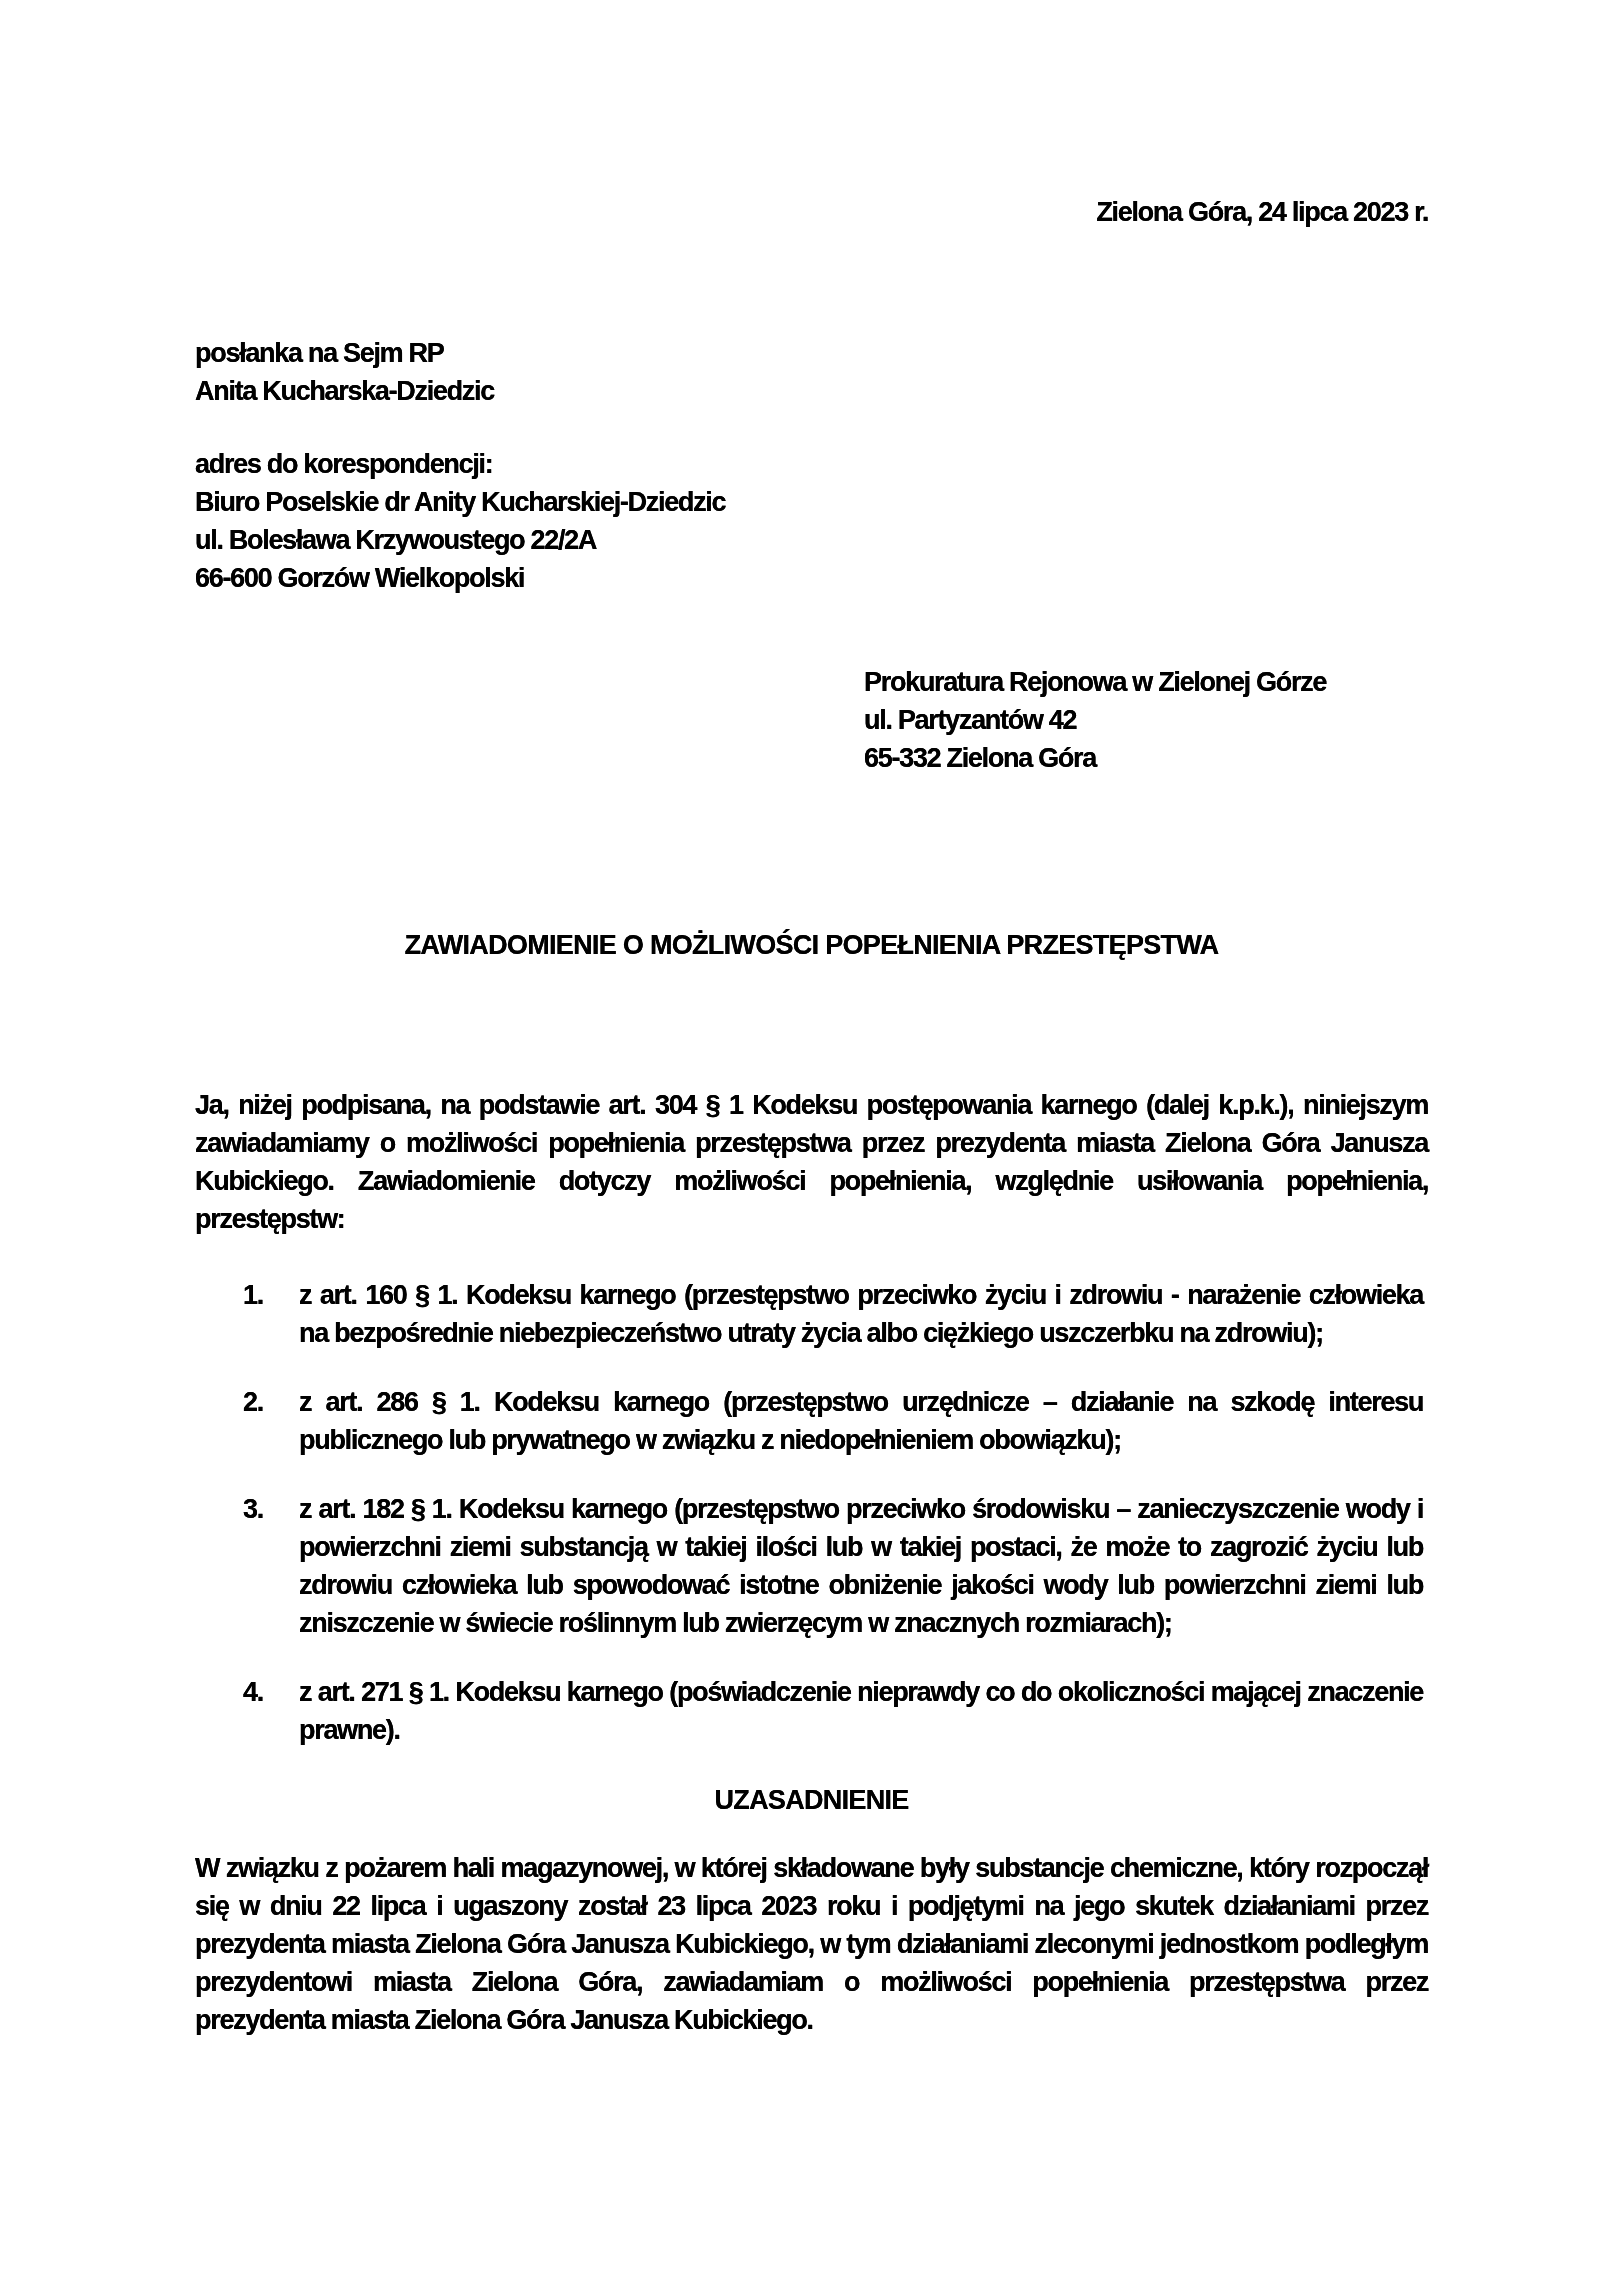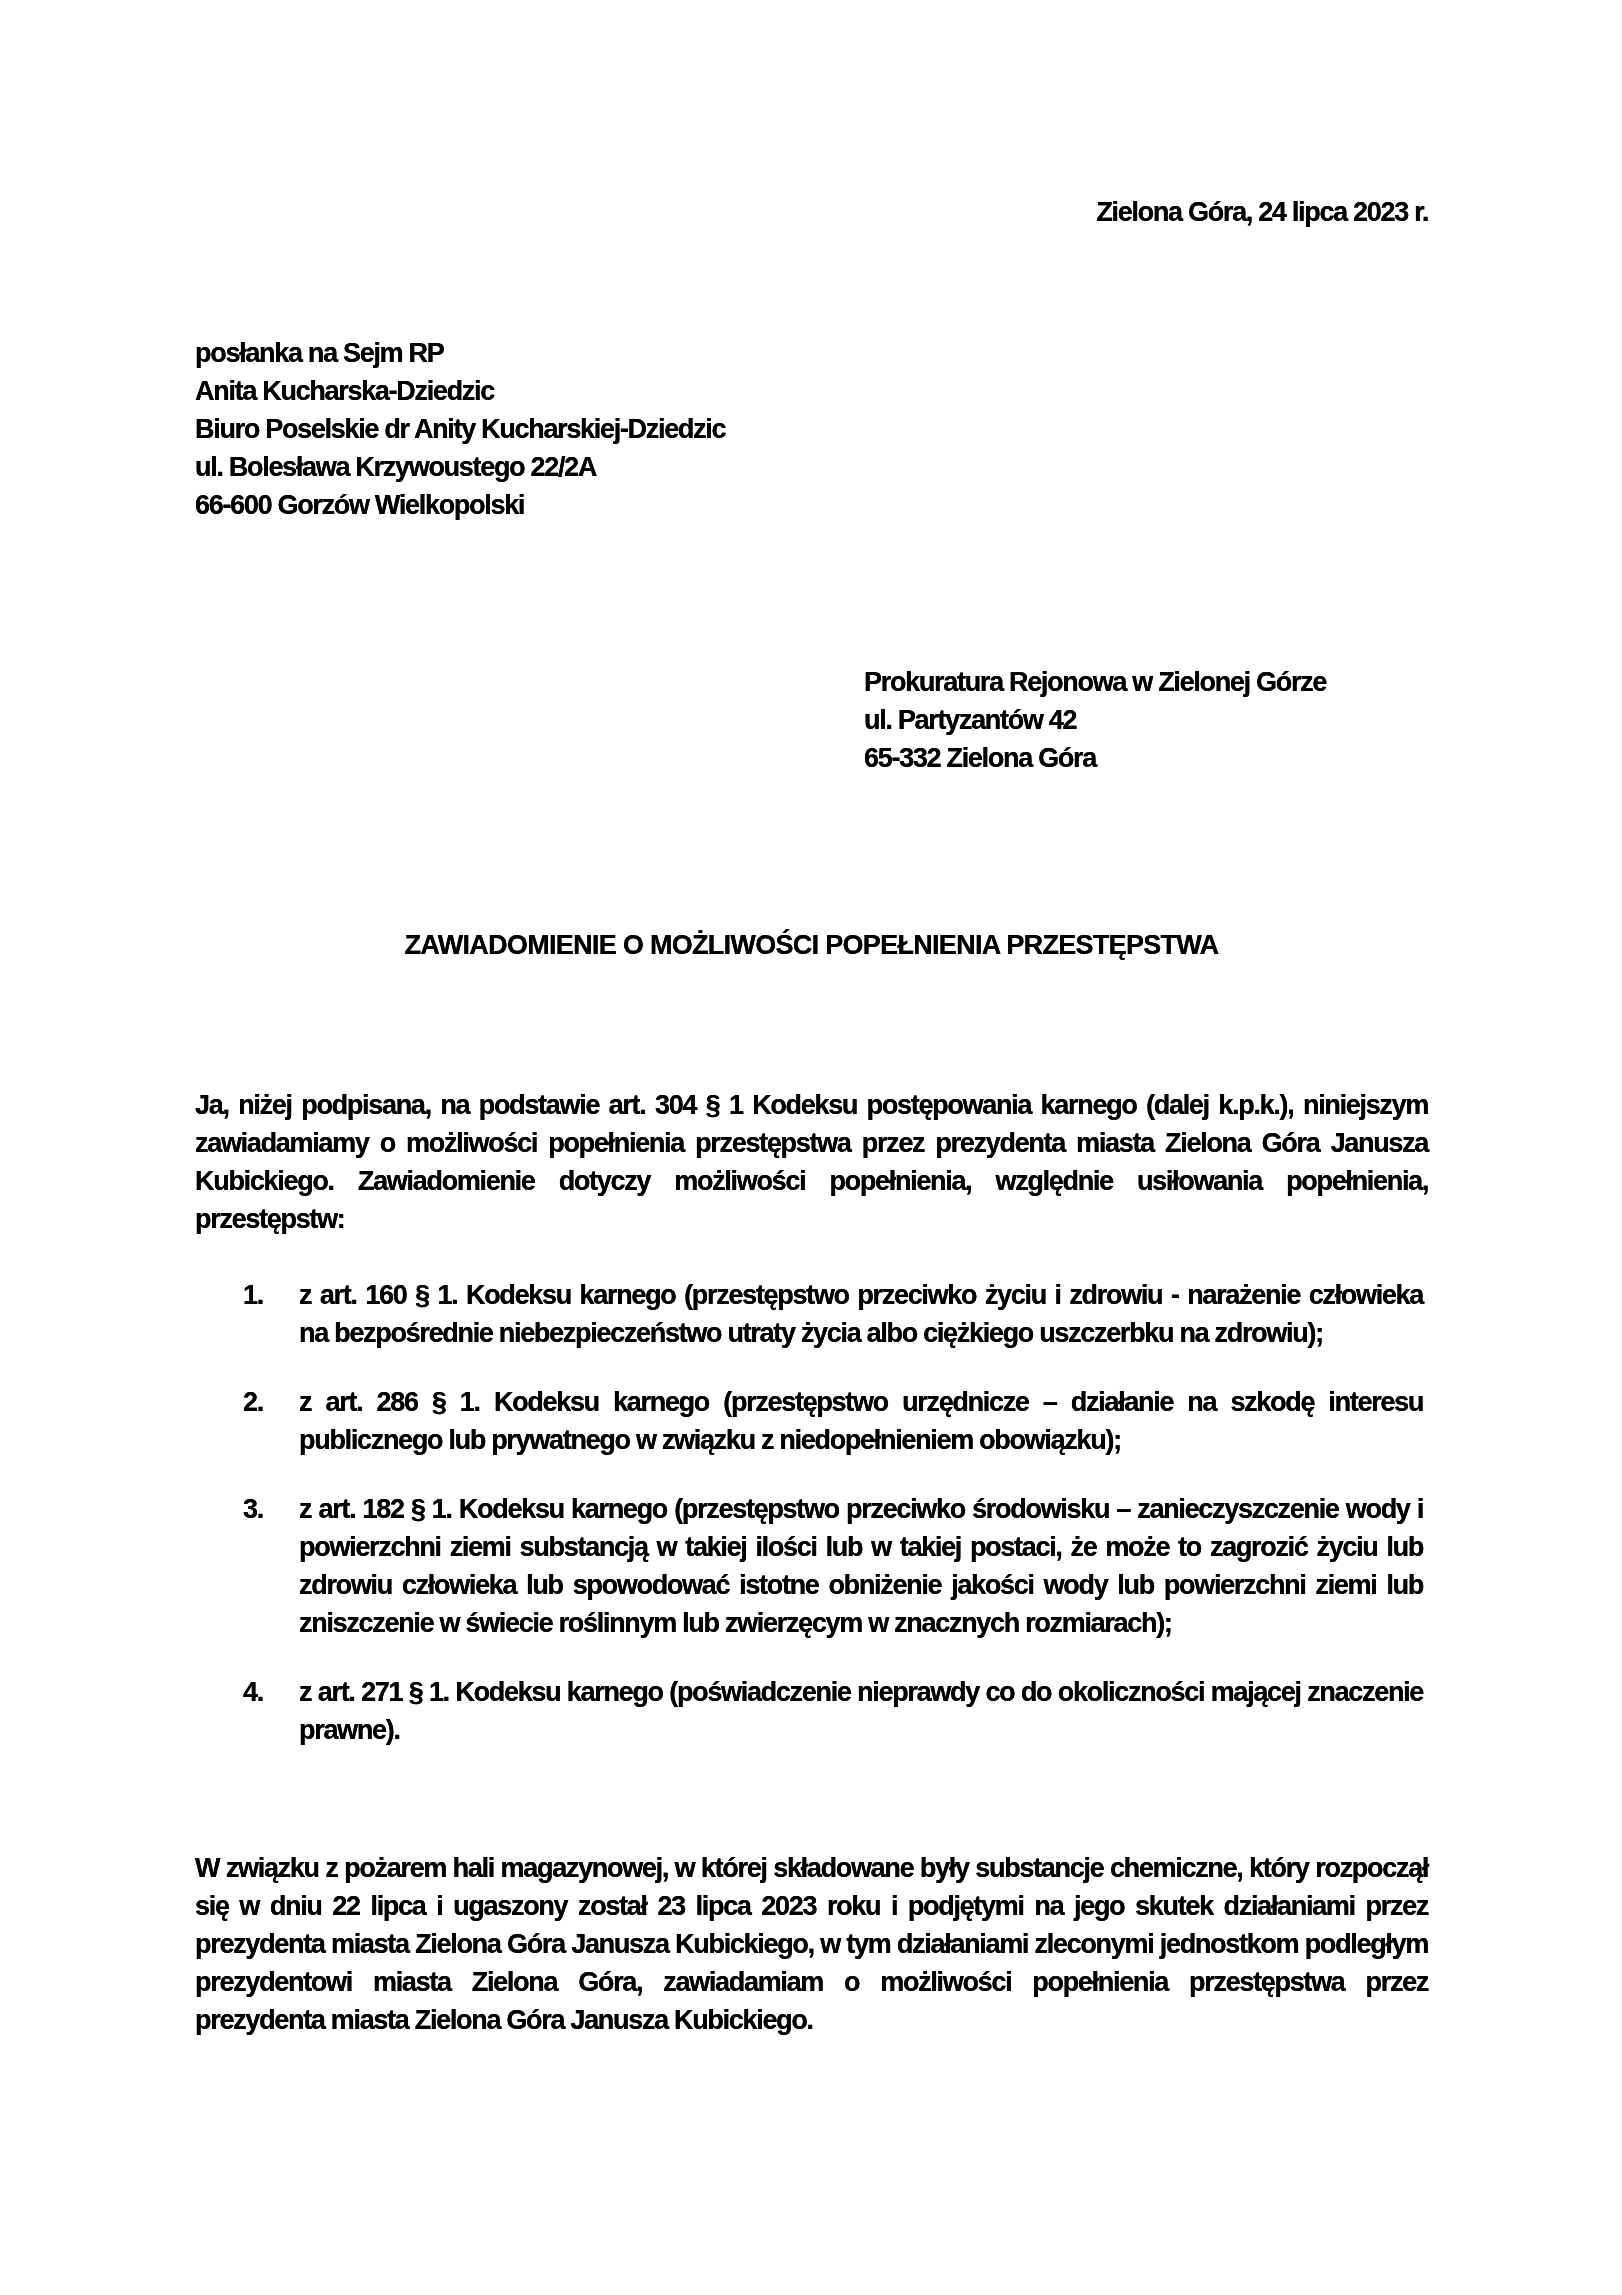--- a/index.html
+++ b/index.html
@@ -101,20 +101,21 @@
 </head>
 <body>
 
 <div class="page">
 
   <div class="block date-line">Zielona Góra, 24 lipca 2023 r.</div>
 
   <div class="block sender">
     <div class="line">posłanka na Sejm RP</div>
     <div class="line">Anita Kucharska-Dziedzic</div>
+    <div class="line address-label">adres do korespondencji:</div>
     <div class="line">Biuro Poselskie dr Anity Kucharskiej-Dziedzic</div>
     <div class="line">ul. Bolesława Krzywoustego 22/2A</div>
     <div class="line">66-600 Gorzów Wielkopolski</div>
   </div>
 
   <div class="block recipient">
     <div class="line">Prokuratura Rejonowa w Zielonej Górze</div>
     <div class="line">ul. Partyzantów 42</div>
     <div class="line">65-332 Zielona Góra</div>
   </div>
@@ -123,17 +124,18 @@
 
   <div class="block intro">Ja, niżej podpisana, na podstawie art. 304 § 1 Kodeksu postępowania karnego (dalej k.p.k.), niniejszym zawiadamiamy o możliwości popełnienia przestępstwa przez prezydenta miasta Zielona Góra Janusza Kubickiego. Zawiadomienie dotyczy możliwości popełnienia, względnie usiłowania popełnienia, przestępstw:</div>
 
   <ol class="block offenses">
     <li>z art. 160 § 1. Kodeksu karnego (przestępstwo przeciwko życiu i zdrowiu - narażenie człowieka na bezpośrednie niebezpieczeństwo utraty życia albo ciężkiego uszczerbku na zdrowiu);</li>
     <li>z art. 286 § 1. Kodeksu karnego (przestępstwo urzędnicze – działanie na szkodę interesu publicznego lub prywatnego w związku z niedopełnieniem obowiązku);</li>
     <li>z art. 182 § 1. Kodeksu karnego (przestępstwo przeciwko środowisku – zanieczyszczenie wody i powierzchni ziemi substancją w takiej ilości lub w takiej postaci, że może to zagrozić życiu lub zdrowiu człowieka lub spowodować istotne obniżenie jakości wody lub powierzchni ziemi lub zniszczenie w świecie roślinnym lub zwierzęcym w znacznych rozmiarach);</li>
     <li>z art. 271 § 1. Kodeksu karnego (poświadczenie nieprawdy co do okoliczności mającej znaczenie prawne).</li>
   </ol>
 
+  <div class="block justification-heading">UZASADNIENIE</div>
 
   <div class="block justification">W związku z pożarem hali magazynowej, w której składowane były substancje chemiczne, który rozpoczął się w dniu 22 lipca i ugaszony został 23 lipca 2023 roku i podjętymi na jego skutek działaniami przez prezydenta miasta Zielona Góra Janusza Kubickiego, w tym działaniami zleconymi jednostkom podległym prezydentowi miasta Zielona Góra, zawiadamiam o możliwości popełnienia przestępstwa przez prezydenta miasta Zielona Góra Janusza Kubickiego.</div>
 
 </div>
 
 
 </body></html>

